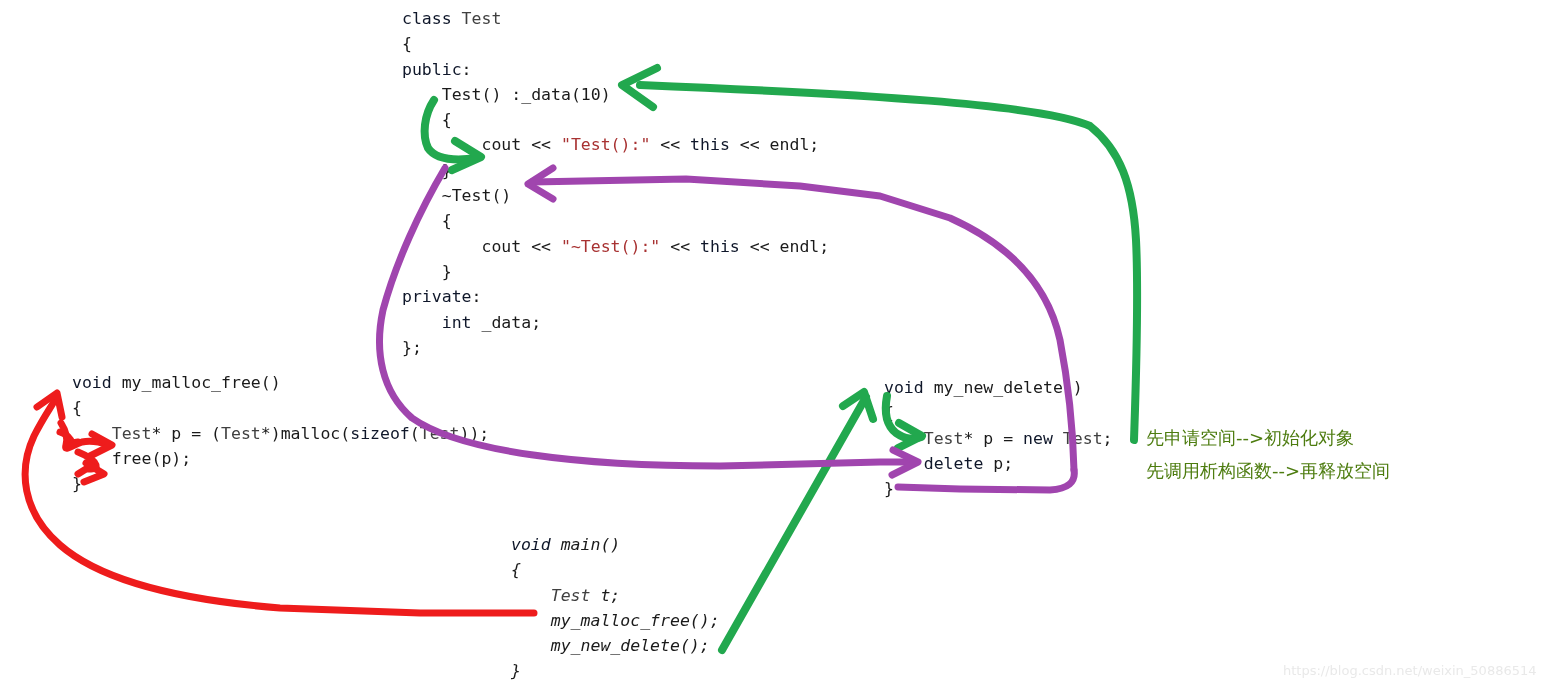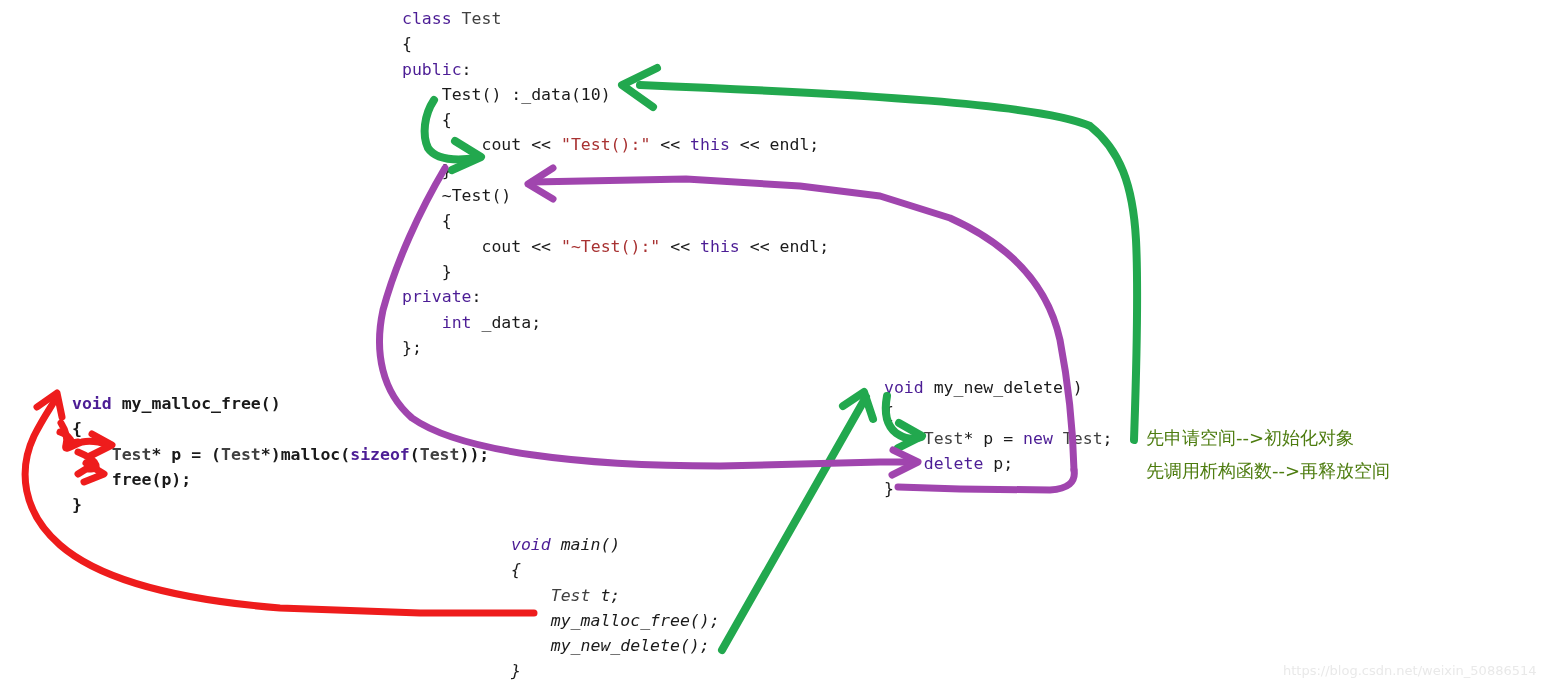--- a/index.html
+++ b/index.html
@@ -17,27 +17,27 @@
   }
   .code-block {
     position: absolute;
     white-space: pre;
     font-family: "DejaVu Sans Mono", "Liberation Mono", monospace;
     font-size: 16.5px;
     line-height: 25.3px;
     color: #1a1a1a;
     letter-spacing: 0px;
   }
-  .kw    { color: #4c1d95; }
+  .kw    { color: #0f172a; }
   .type  { color: #404040; }
   .str   { color: #a83232; }
   .plain { color: #1a1a1a; }
 
   #class-block  { left: 402px; top: 6px; }
-  #malloc-block { left: 72px; top: 391px; font-weight: bold; }
+  #malloc-block { left: 72px; top: 370px; }
   #newdel-block { left: 884px; top: 375px; }
   #main-block   { left: 511px; top: 532px; font-style: italic; }
 
   .note {
     position: absolute;
     font-family: "DejaVu Sans", "Liberation Sans", sans-serif;
     font-size: 18px;
     line-height: 33px;
     color: #4d7c0f;
     white-space: pre;

